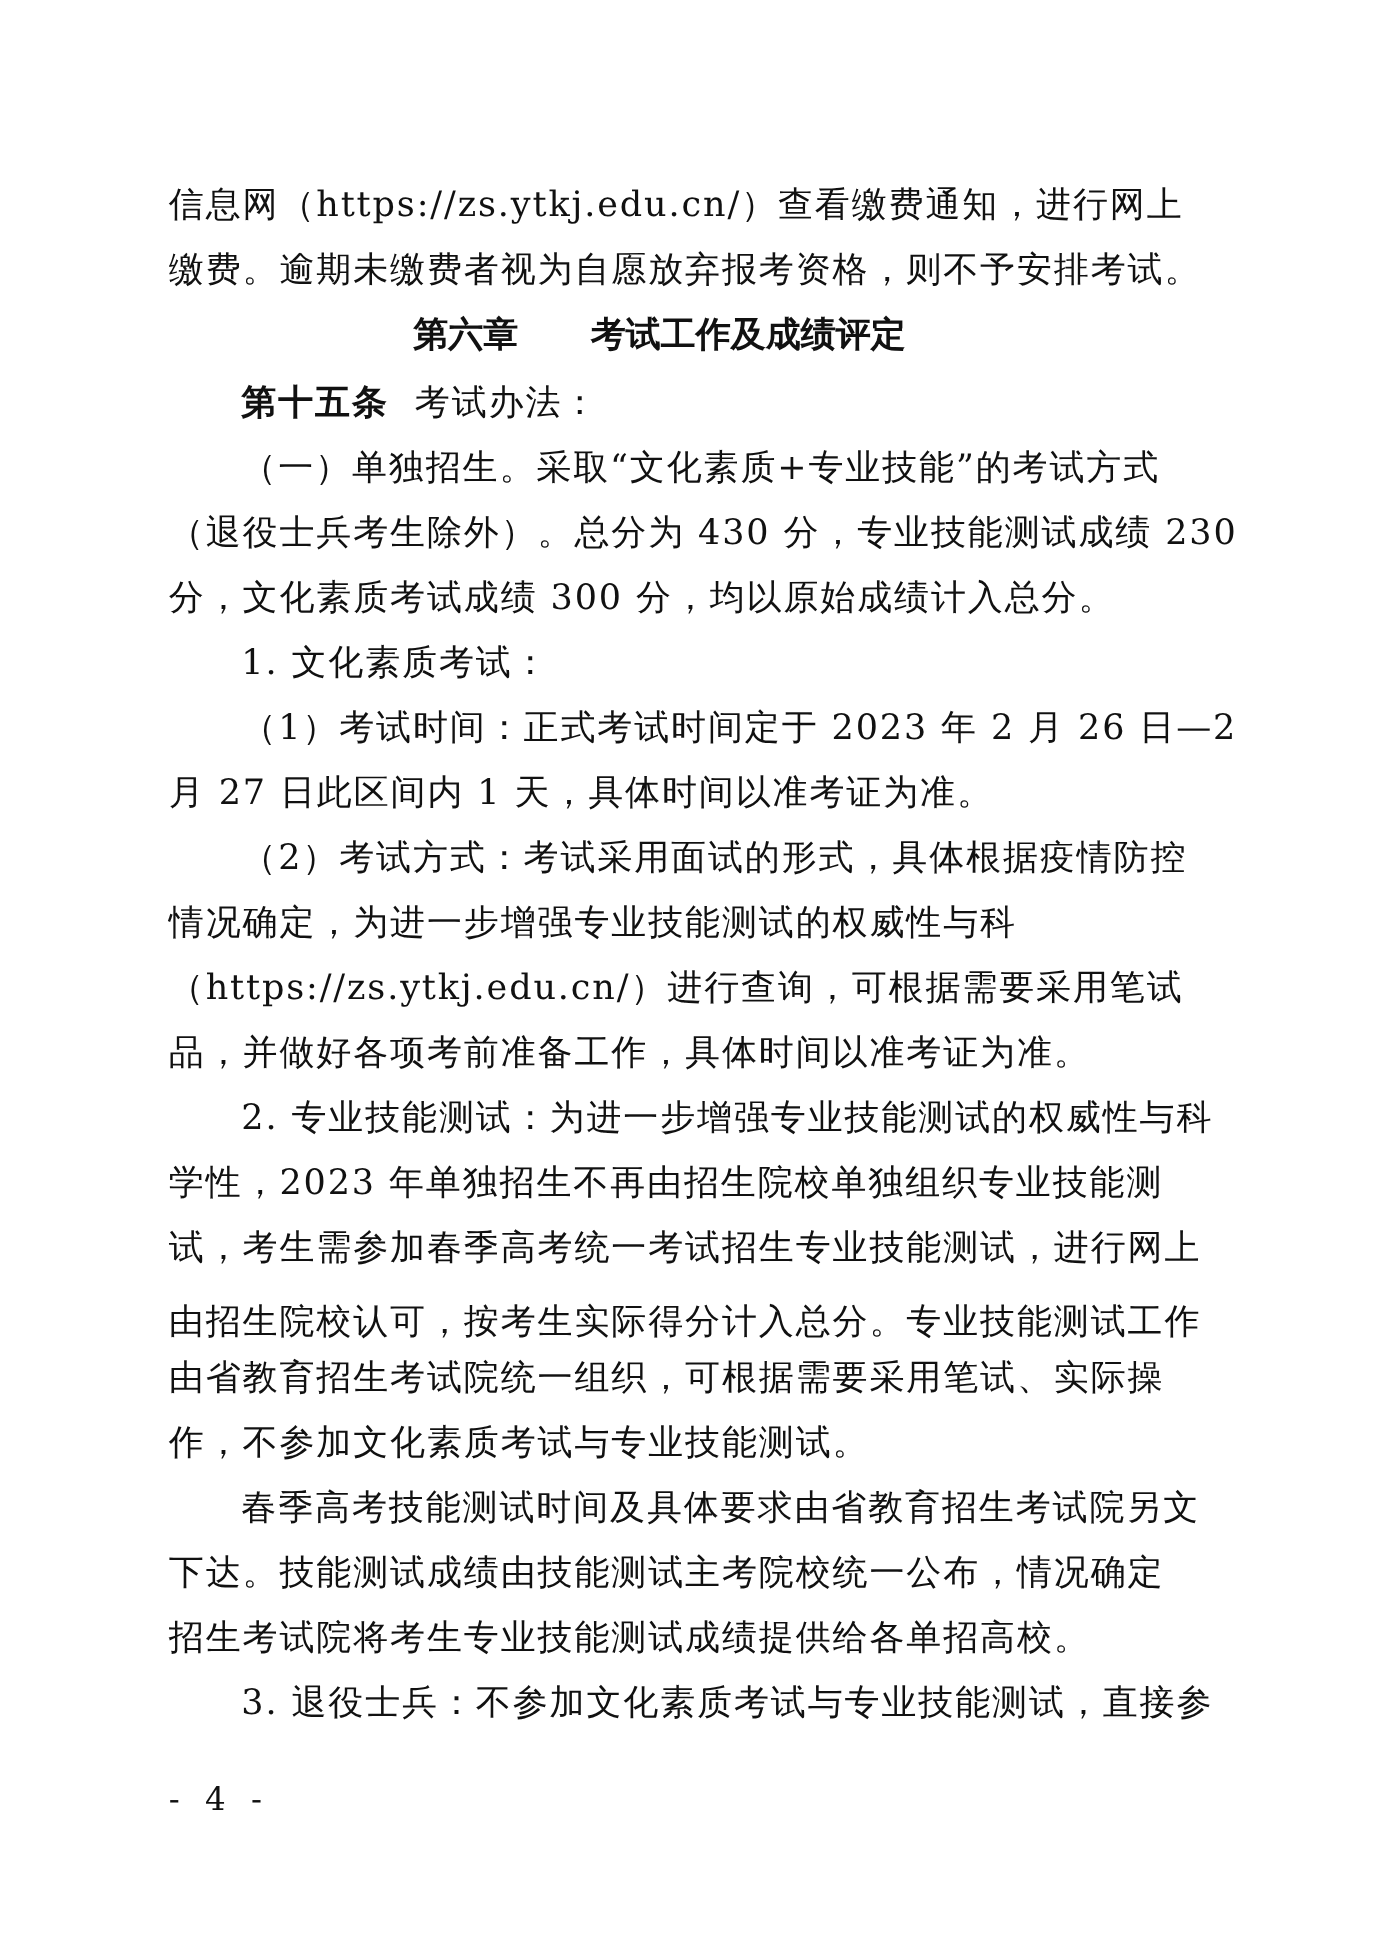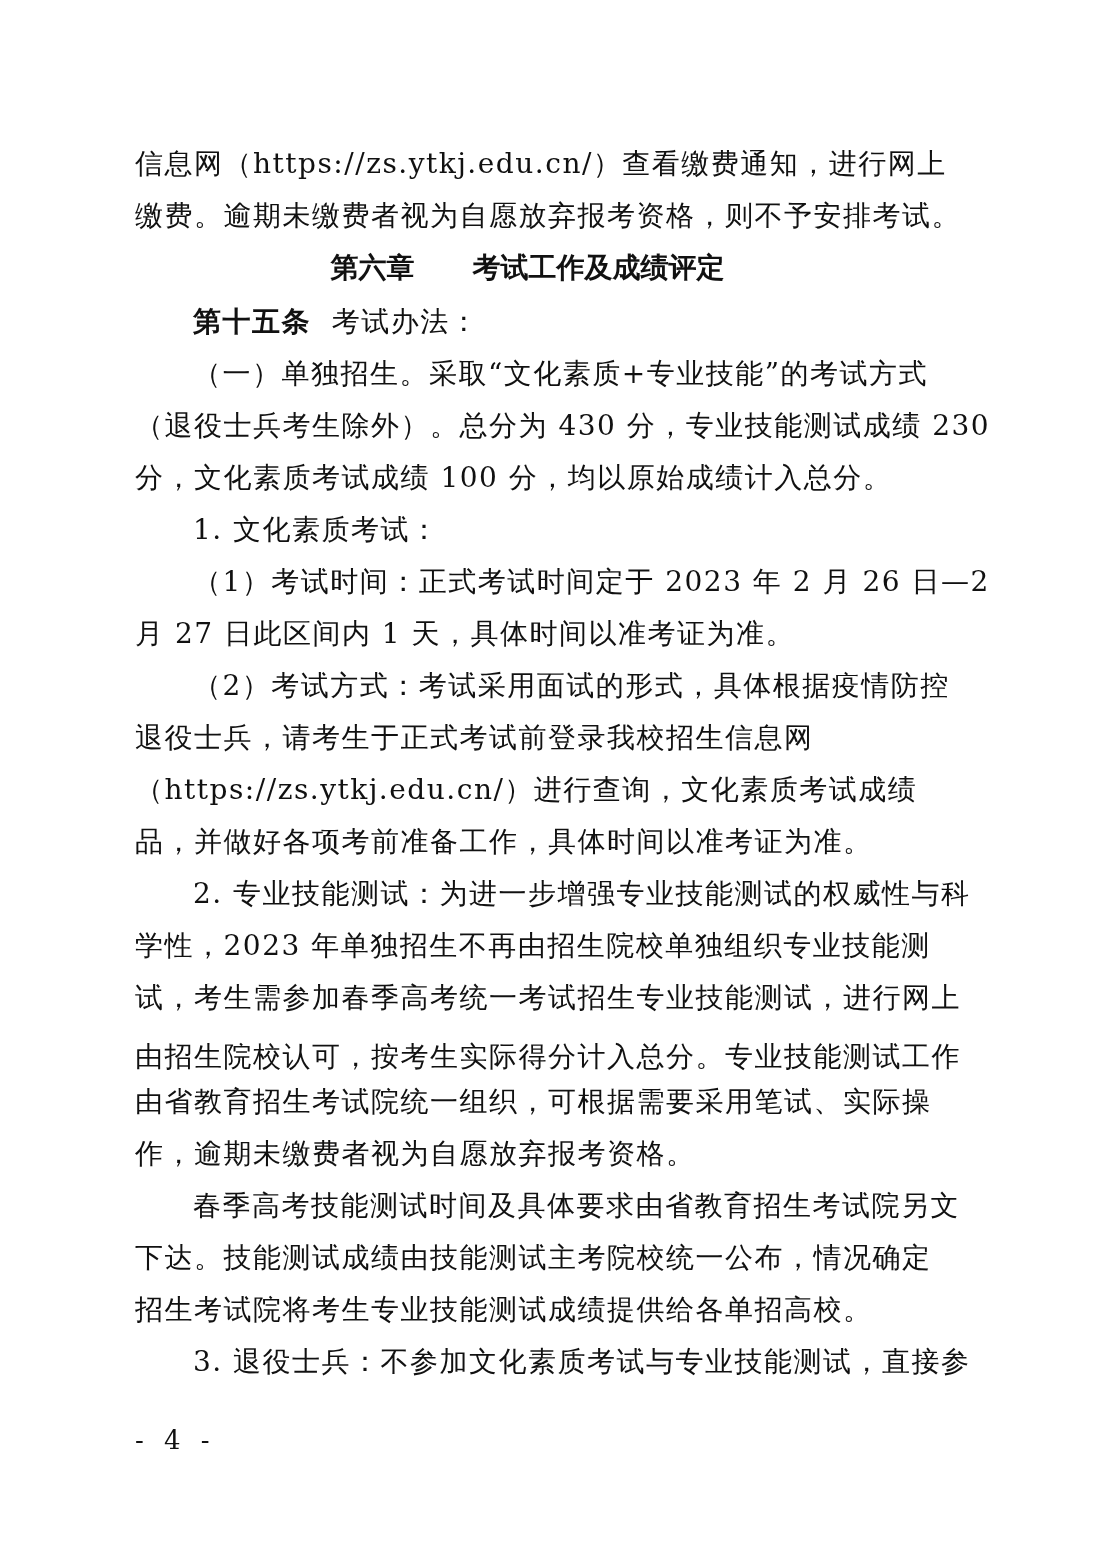--- a/index.html
+++ b/index.html
@@ -22,33 +22,33 @@
   <div class="heading" style="top:242px">
     <span>第六章</span><span class="gap"></span><span>考试工作及成绩评定</span>
   </div>
 
   <div class="line indent" style="top:296px">
     <span class="bold">第十五条</span>&nbsp;&nbsp;<span>考试办法：</span>
   </div>
 
   <div class="line indent" style="top:348px">（一）单独招生。采取“文化素质+专业技能”的考试方式</div>
   <div class="line" style="top:400px">（退役士兵考生除外）。总分为 430 分，专业技能测试成绩 230</div>
-  <div class="line" style="top:452px">分，文化素质考试成绩 100 分，均以原始成绩计入总分。</div>
+  <div class="line" style="top:452px">分，文化素质考试成绩 300 分，均以原始成绩计入总分。</div>
   <div class="line indent" style="top:504px">1. 文化素质考试：</div>
   <div class="line indent" style="top:556px">（1）考试时间：正式考试时间定于 2023 年 2 月 26 日—2</div>
   <div class="line" style="top:608px">月 27 日此区间内 1 天，具体时间以准考证为准。</div>
   <div class="line indent" style="top:660px">（2）考试方式：考试采用面试的形式，具体根据疫情防控</div>
-  <div class="line" style="top:712px">退役士兵，请考生于正式考试前登录我校招生信息网</div>
-  <div class="line" style="top:764px">（https://zs.ytkj.edu.cn/）进行查询，文化素质考试成绩</div>
+  <div class="line" style="top:712px">情况确定，为进一步增强专业技能测试的权威性与科</div>
+  <div class="line" style="top:764px">（https://zs.ytkj.edu.cn/）进行查询，可根据需要采用笔试</div>
   <div class="line" style="top:816px">品，并做好各项考前准备工作，具体时间以准考证为准。</div>
   <div class="line indent" style="top:868px">2. 专业技能测试：为进一步增强专业技能测试的权威性与科</div>
   <div class="line" style="top:920px">学性，2023 年单独招生不再由招生院校单独组织专业技能测</div>
   <div class="line" style="top:972px">试，考生需参加春季高考统一考试招生专业技能测试，进行网上</div>
   <div class="line" style="top:1031px">由招生院校认可，按考生实际得分计入总分。专业技能测试工作</div>
   <div class="line" style="top:1076px">由省教育招生考试院统一组织，可根据需要采用笔试、实际操</div>
-  <div class="line" style="top:1128px">作，逾期未缴费者视为自愿放弃报考资格。</div>
+  <div class="line" style="top:1128px">作，不参加文化素质考试与专业技能测试。</div>
   <div class="line indent" style="top:1180px">春季高考技能测试时间及具体要求由省教育招生考试院另文</div>
   <div class="line" style="top:1232px">下达。技能测试成绩由技能测试主考院校统一公布，情况确定</div>
   <div class="line" style="top:1284px">招生考试院将考生专业技能测试成绩提供给各单招高校。</div>
   <div class="line indent" style="top:1336px">3. 退役士兵：不参加文化素质考试与专业技能测试，直接参</div>
 
   <div class="pagenum">- 4 -</div>
 </div>
 
 </body></html>

